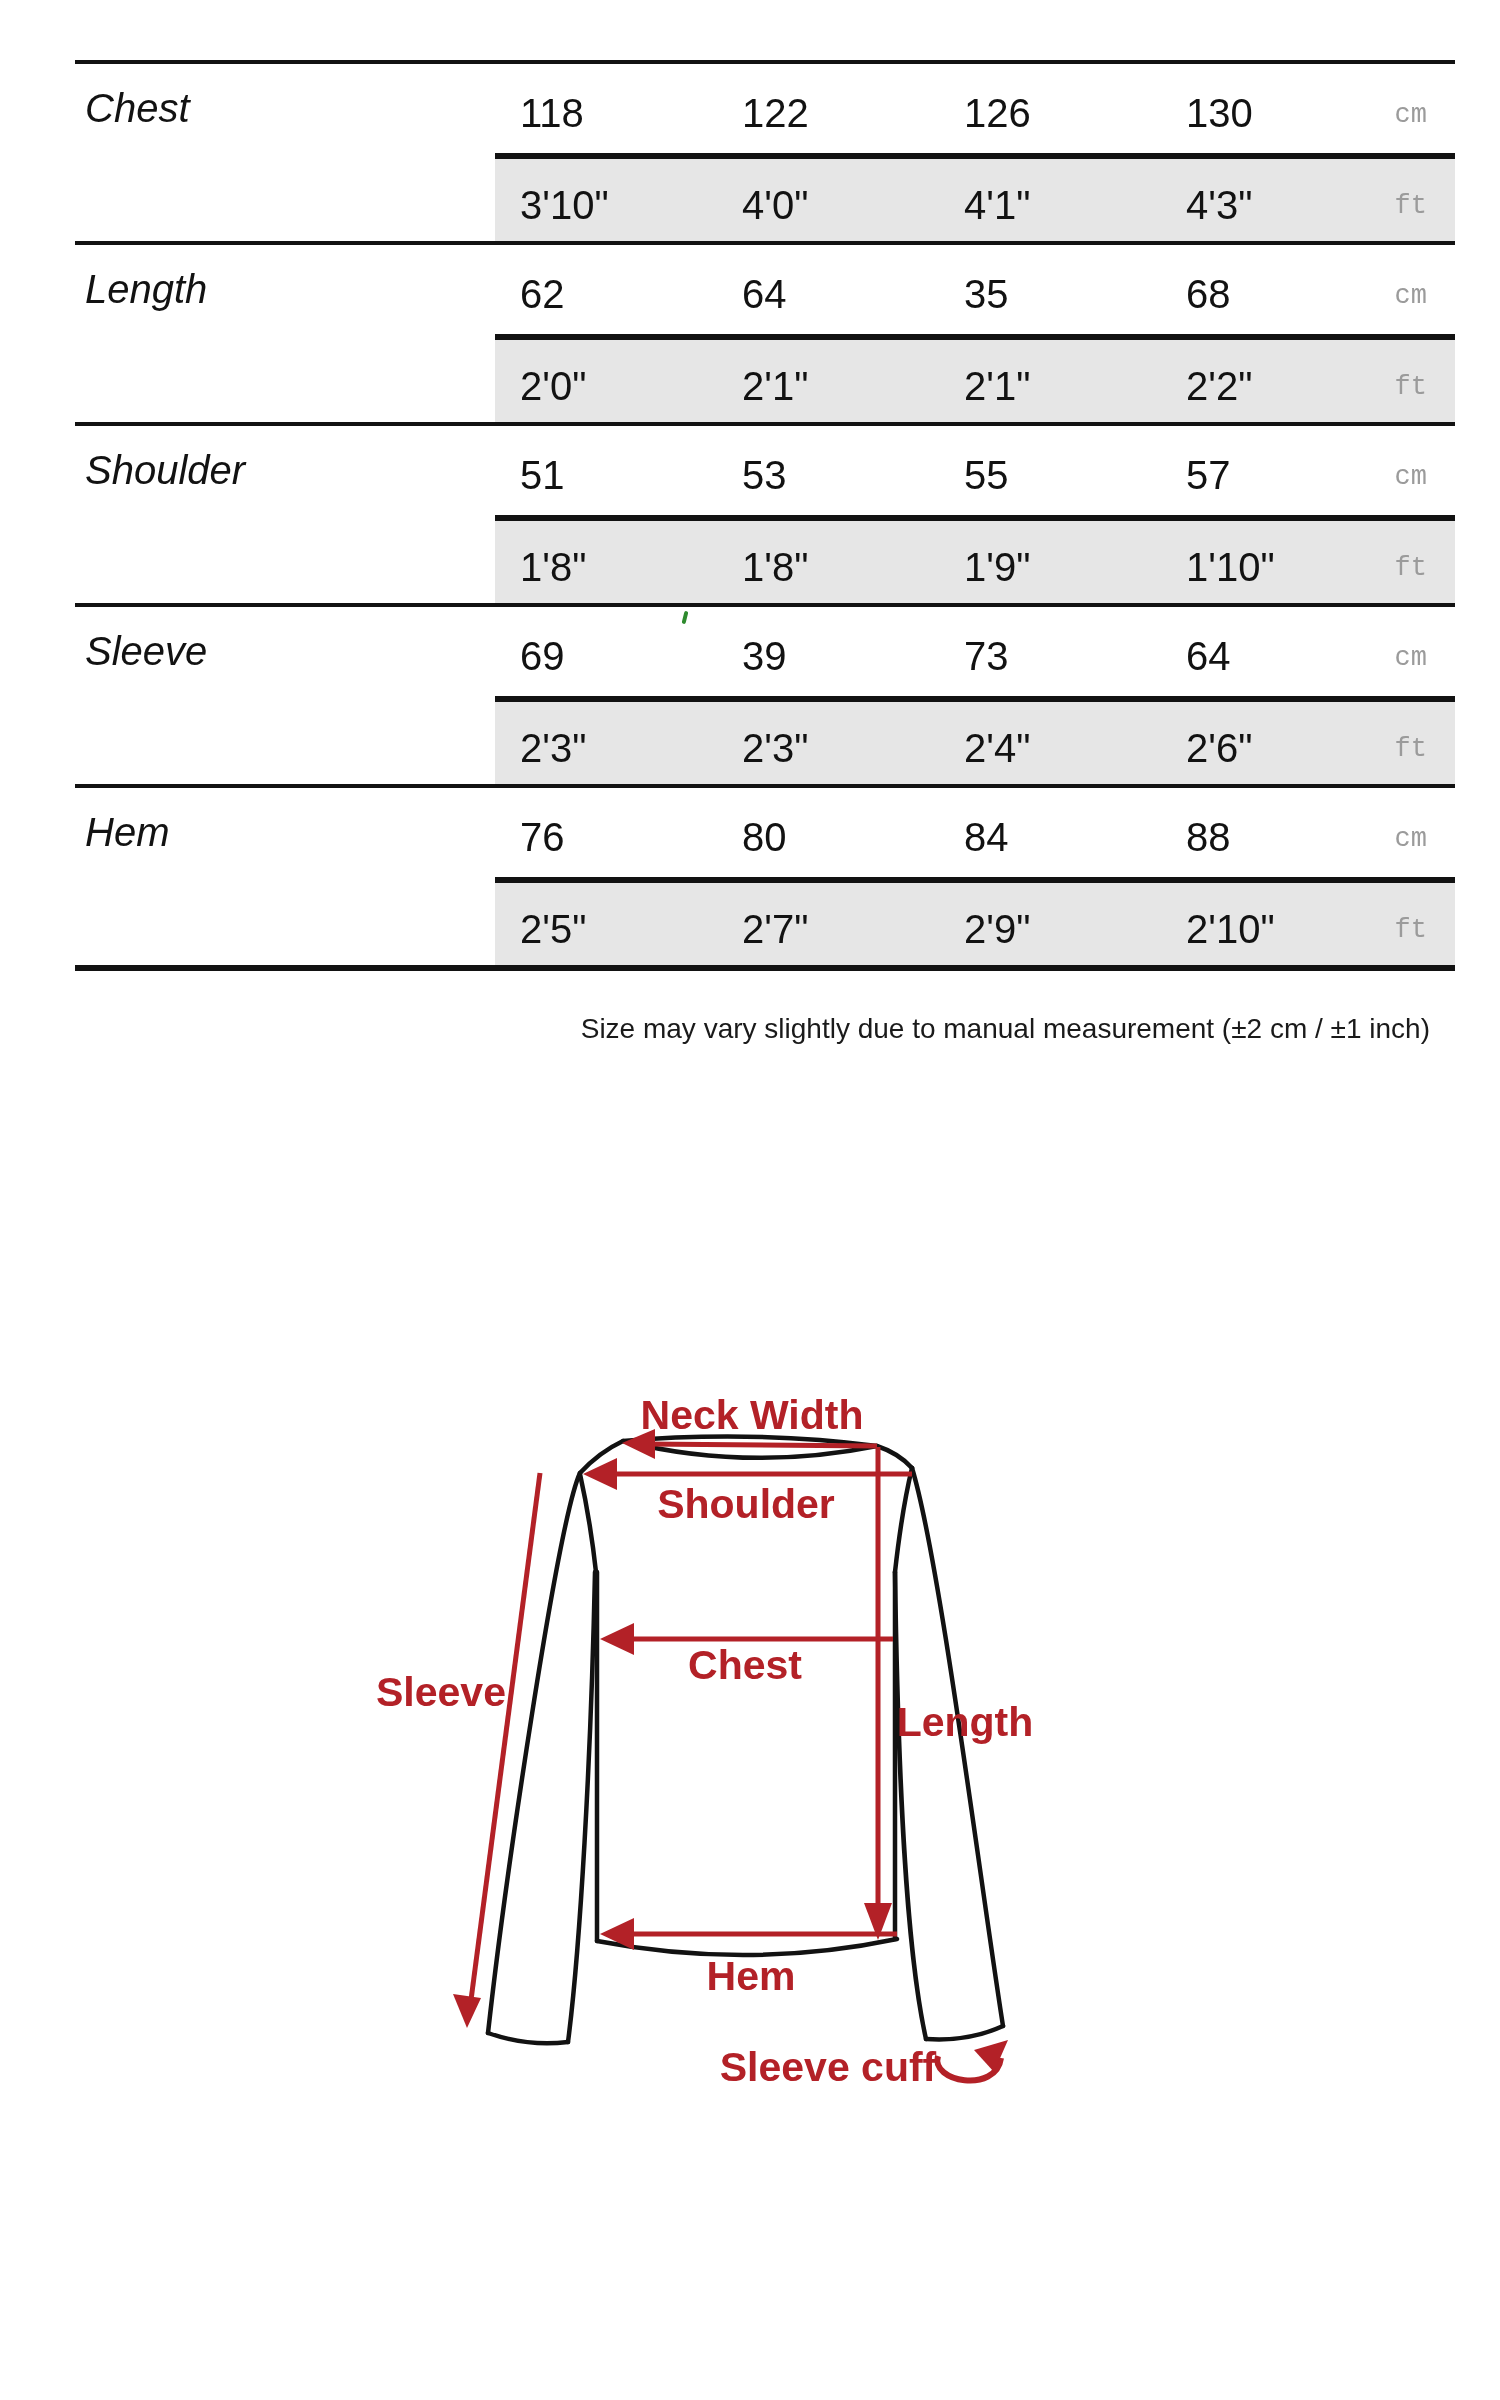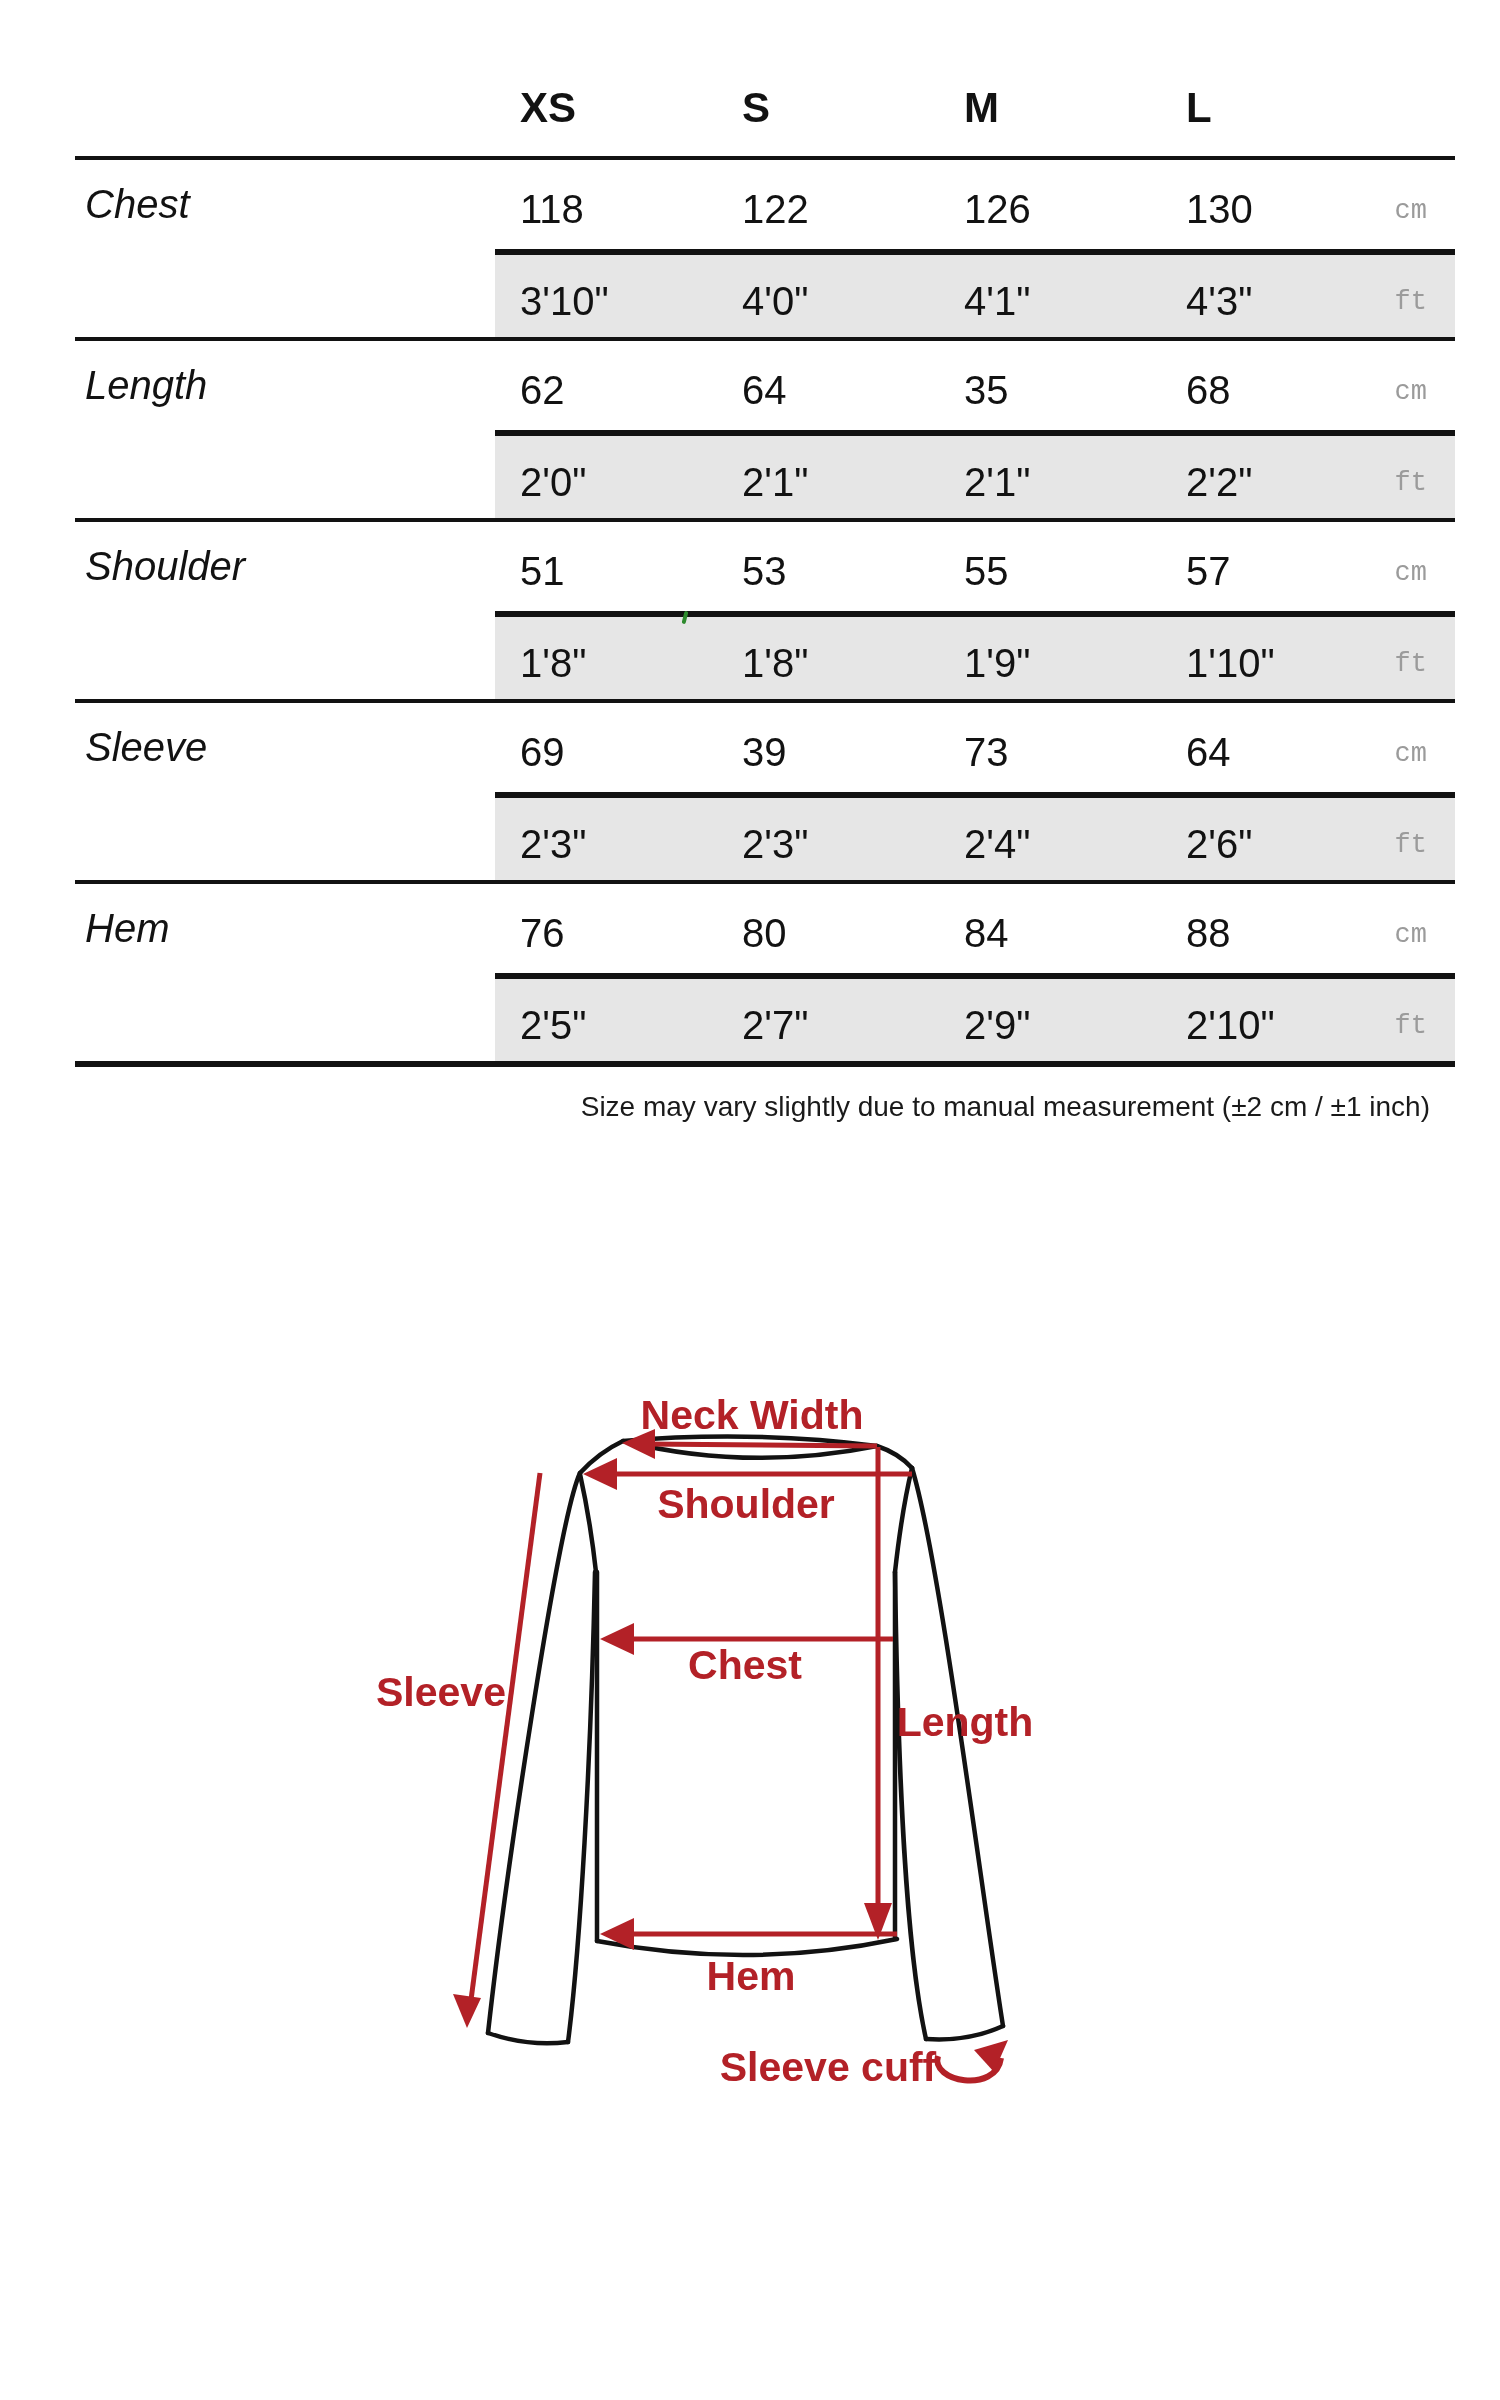--- a/index.html
+++ b/index.html
@@ -12,46 +12,37 @@
   .hdr-rule{height:4px;background:#121212;}
   .row-cm{display:grid;grid-template-columns:420px 222px 222px 222px 222px 72px;height:89px;align-items:center;}
   .cell-label{font-size:40px;font-style:italic;padding-left:10px;}
   .cell-val{font-size:40px;padding-left:25px;margin-top:10px;}
   .cell-unit{font-size:27px;color:#9b9b9b;text-align:right;padding-right:28px;position:relative;top:6px;font-family:Liberation Mono, monospace;}
   .row-ft{display:grid;grid-template-columns:420px 960px;height:88px;}
   .band{background:#e6e6e6;border-top:6px solid #121212;display:grid;
         grid-template-columns:222px 222px 222px 222px 72px;align-items:center;height:82px;}
   .sep{height:4px;background:#121212;}
   .sep.thick{height:6px;}
-  .note{margin-top:24px;text-align:right;padding-right:25px;font-size:28px;color:#1a1a1a;}
+  .note{margin-top:42px;text-align:right;padding-right:25px;font-size:28px;color:#1a1a1a;}
   .stray-mark{position:absolute;left:683px;top:611px;width:4px;height:13px;background:#2e8b2e;
               border-radius:2px;transform:rotate(14deg);}
   
   .diagram{position:absolute;left:0;top:1330px;}
   .outline{fill:none;stroke:#121212;stroke-width:4.5;stroke-linecap:round;stroke-linejoin:round;}
   .redline{fill:none;stroke:#b32127;stroke-width:5;stroke-linecap:butt;}
   .redfill{fill:#b32127;stroke:none;}
   .redtext{fill:#b32127;font-family:"Liberation Sans","DejaVu Sans",sans-serif;
            font-size:41px;font-weight:bold;text-anchor:middle;}
 </style>
 </head>
 <body>
 
 <div class="canvas">
 
   <div class="size-table">
-    <div class="hdr-row" id="hdr-row">
-      <div class="hdr-cell"></div>
-
-    <div class="hdr-cell">XS</div>
-        <div class="hdr-cell">S</div>
-        <div class="hdr-cell">M</div>
-        <div class="hdr-cell">L</div>
-        <div class="hdr-cell"></div>
-      </div>
     <div class="hdr-rule"></div>
     <div id="table-body">
         <div class="row-cm">
           <div class="cell-label">Chest</div>
           <div class="cell-val">118</div>
           <div class="cell-val">122</div>
           <div class="cell-val">126</div>
           <div class="cell-val">130</div>
           <div class="cell-unit">cm</div>
         </div>

